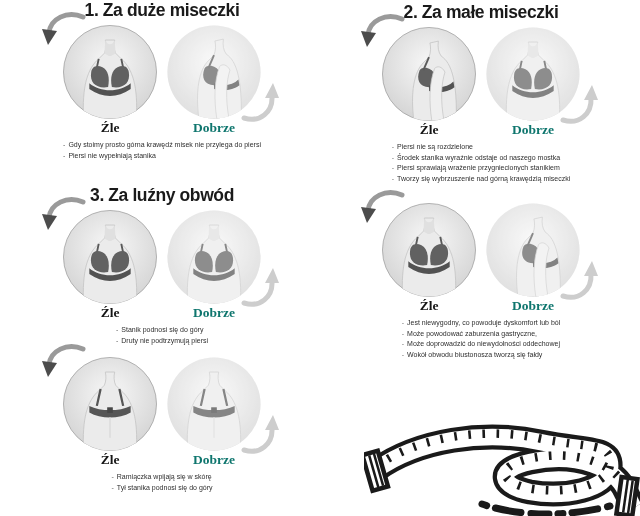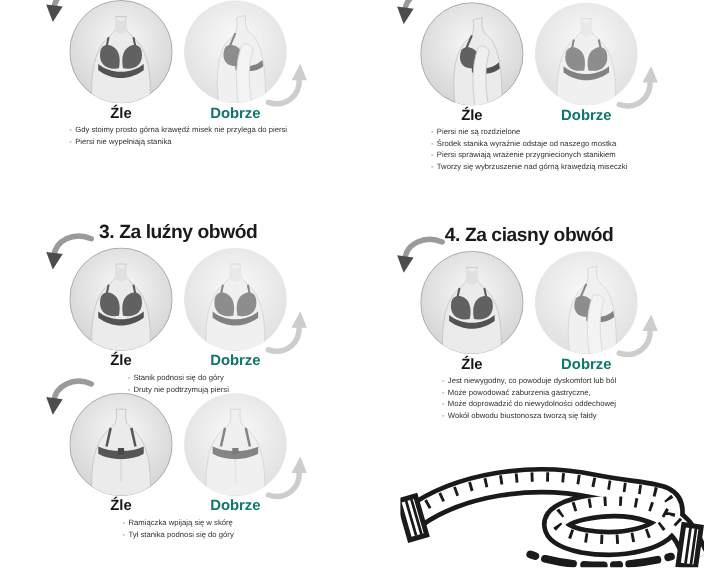--- a/index.html
+++ b/index.html
@@ -13,21 +13,21 @@
   .sec{position:absolute;}
   .sec .title{
     margin:0 0 4px 0;text-align:center;
     font-size:17.5px;font-weight:bold;color:#1a1a1a;letter-spacing:-0.4px;
   }
   .circles{display:flex;justify-content:center;gap:10px;}
   .cwrap{position:relative;width:94px;height:94px;}
   .photo{width:94px;height:94px;display:block;}
   .badarrow{position:absolute;left:-22px;top:-15px;width:46px;height:42px;}
   .goodarrow{position:absolute;right:-18px;bottom:-6px;width:40px;height:46px;}
-  .labels{display:flex;justify-content:center;gap:10px;margin-top:1px;}
+  .labels{display:flex;justify-content:center;gap:10px;margin-top:1px;font-family:Liberation Serif, serif;}
   .labels .lab{width:94px;text-align:center;font-size:13.5px;font-weight:bold;}
   .lab.bad{color:#161616;}
   .lab.good{color:#0f766e;}
   ul.bullets{
     list-style:none;margin:4px auto 0 auto;padding:0;
     display:table;text-align:left;
   }
   ul.bullets li{
     font-size:7px;line-height:10.5px;color:#2e2e2e;white-space:nowrap;
   }
@@ -80,20 +80,21 @@
     <g id="arrow-good">
       <path d="M5,39 C21,44 34,33 33,17" fill="none" stroke="#cdcdcd" stroke-width="5" stroke-linecap="round"></path>
       <path d="M26,19 L34,4 L40,19 Z" fill="#cdcdcd"></path>
     </g>
   </defs>
 </svg>
 
 <div class="canvas">
 
   <section class="sec" style="left:12px;top:0px;width:300px">
+    <h2 class="title">1. Za duże miseczki</h2>
     <div class="circles">
       <div class="cwrap">
         <svg class="badarrow" viewBox="0 0 46 42">
             <use href="#arrow-bad"></use>
           </svg>
         <svg class="photo" viewBox="0 0 100 100">
           <circle cx="50" cy="50" r="49.5" fill="url(#gbg)" stroke="#9e9e9e" stroke-width="0.8"></circle>
           <g clip-path="url(#cc)">
               <use href="#torso-front"></use>
             </g>
@@ -116,20 +117,21 @@
       <span class="lab bad">Źle</span>
       <span class="lab good">Dobrze</span>
     </div>
     <ul class="bullets">
       <li><span class="bm">-</span><span>Gdy stoimy prosto górna krawędź misek nie przylega do piersi</span></li>
       <li><span class="bm">-</span><span>Piersi nie wypełniają stanika</span></li>
     </ul>
   </section>
 
   <section class="sec" style="left:326px;top:2px;width:310px">
+    <h2 class="title">2. Za małe miseczki</h2>
     <div class="circles">
       <div class="cwrap">
         <svg class="badarrow" viewBox="0 0 46 42">
             <use href="#arrow-bad"></use>
           </svg>
         <svg class="photo" viewBox="0 0 100 100">
           <circle cx="50" cy="50" r="49.5" fill="url(#gbg)" stroke="#9e9e9e" stroke-width="0.8"></circle>
           <g clip-path="url(#cc)">
               <use href="#torso-side"></use>
             </g>
@@ -153,21 +155,21 @@
       <span class="lab good">Dobrze</span>
     </div>
     <ul class="bullets">
       <li><span class="bm">-</span><span>Piersi nie są rozdzielone</span></li>
       <li><span class="bm">-</span><span>Środek stanika wyraźnie odstaje od naszego mostka</span></li>
       <li><span class="bm">-</span><span>Piersi sprawiają wrażenie przygniecionych stanikiem</span></li>
       <li><span class="bm">-</span><span>Tworzy się wybrzuszenie nad górną krawędzią miseczki</span></li>
     </ul>
   </section>
 
-  <section class="sec" style="left:12px;top:200px;width:300px">
+  <section class="sec" style="left:12px;top:185px;width:300px">
     <h2 class="title">3. Za luźny obwód</h2>
     <div class="circles">
       <div class="cwrap">
         <svg class="badarrow" viewBox="0 0 46 42">
             <use href="#arrow-bad"></use>
           </svg>
         <svg class="photo" viewBox="0 0 100 100">
           <circle cx="50" cy="50" r="49.5" fill="url(#gbg)" stroke="#9e9e9e" stroke-width="0.8"></circle>
           <g clip-path="url(#cc)">
               <use href="#torso-front"></use>
@@ -191,21 +193,20 @@
       <span class="lab bad">Źle</span>
       <span class="lab good">Dobrze</span>
     </div>
     <ul class="bullets">
       <li><span class="bm">-</span><span>Stanik podnosi się do góry</span></li>
       <li><span class="bm">-</span><span>Druty nie podtrzymują piersi</span></li>
     </ul>
   </section>
 
   <section class="sec" style="left:326px;top:203px;width:310px">
-    <h2 class="title">4. Za ciasny obwód</h2>
     <div class="circles">
       <div class="cwrap">
         <svg class="badarrow" viewBox="0 0 46 42">
             <use href="#arrow-bad"></use>
           </svg>
         <svg class="photo" viewBox="0 0 100 100">
           <circle cx="50" cy="50" r="49.5" fill="url(#gbg)" stroke="#9e9e9e" stroke-width="0.8"></circle>
           <g clip-path="url(#cc)">
               <use href="#torso-front"></use>
             </g>

